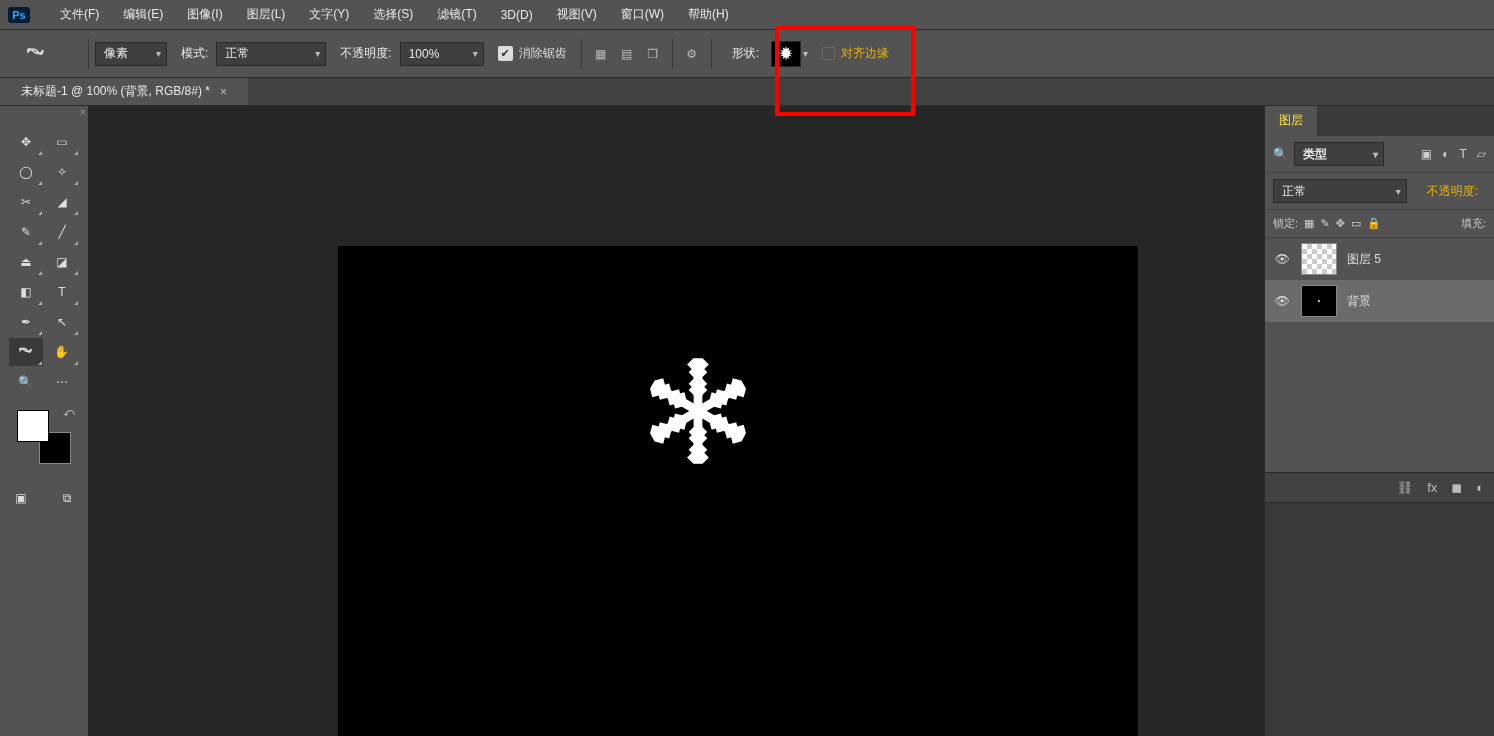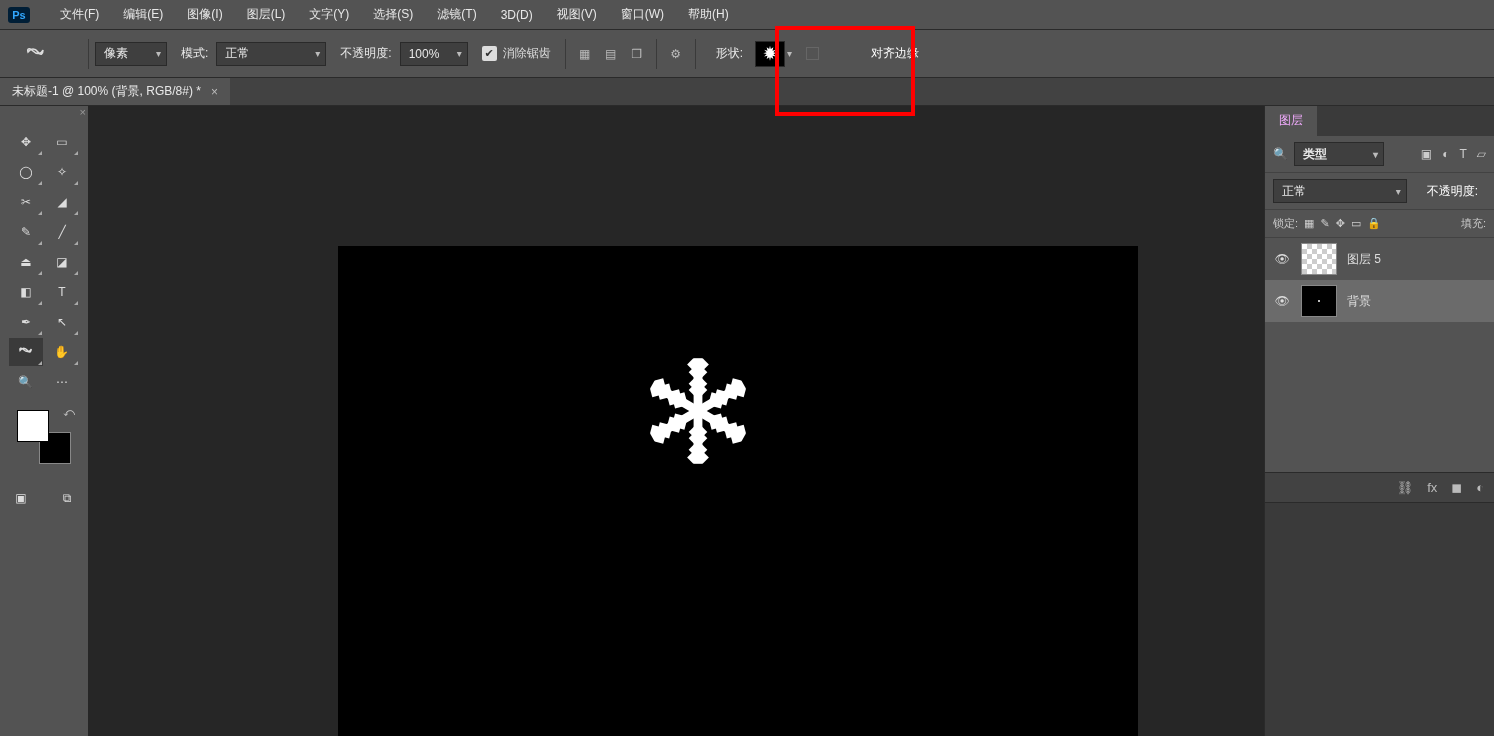--- a/index.html
+++ b/index.html
@@ -14,24 +14,24 @@
 .dropdown { background: #3f3f3f; border: 1px solid #2a2a2a; padding: 3px 20px 3px 8px; position: relative; color: #e8e8e8; height: 24px; display: flex; align-items: center; }
 .dropdown::after { content: "▾"; position: absolute; right: 5px; color: #bbb; font-size: 10px; }
 .opt-label { margin: 0 8px 0 14px; color: #e8e8e8; }
 .obar-item { display: flex; align-items: center; }
 .obar-divider { width: 1px; height: 30px; background: #3a3a3a; margin: 0 6px; }
 .icon-btn { width: 26px; height: 26px; display: flex; align-items: center; justify-content: center; color: #bbb; }
 .checkbox { width: 15px; height: 15px; background: #ddd; border-radius: 2px; display: flex; align-items: center; justify-content: center; color: #333; font-size: 11px; margin-right: 6px; }
 .shape-preview { width: 30px; height: 26px; background: #000; display: flex; align-items: center; justify-content: center; margin-left: 4px; border: 1px solid #2a2a2a; }
 .shape-preview svg { fill: #fff; }
 .red-box { position: absolute; border: 4px solid #ff0000; left: 775px; top: -4px; width: 140px; height: 90px; z-index: 100; pointer-events: none; }
-.disabled { color: #ffffff; gap: 46px; }
+.disabled { color: #eab308; }
 
 .tabbar { height: 28px; background: #424242; display: flex; align-items: stretch; border-bottom: 1px solid #2a2a2a; }
-.tab { background: #535353; padding: 0 12px; display: flex; align-items: center; color: #e8e8e8; gap: 10px; }
+.tab { background: #535353; padding: 0 21px; display: flex; align-items: center; color: #e8e8e8; gap: 10px; }
 .tab-close { color: #bbb; cursor: pointer; }
 
 .workspace { display: flex; height: calc(736px - 30px - 48px - 28px); }
 .toolbox { width: 88px; background: #535353; display: flex; flex-direction: column; align-items: center; padding-top: 4px; position: relative; }
 .toolbox-collapse { position: absolute; right: 2px; top: 0; color: #999; font-size: 11px; cursor: pointer; }
 .tool-grid { display: grid; grid-template-columns: 34px 34px; gap: 2px; margin-top: 18px; }
 .tool { width: 34px; height: 28px; display: flex; align-items: center; justify-content: center; color: #ddd; position: relative; }
 .tool.active { background: #3a3a3a; }
 .tool .corner { position: absolute; right: 1px; bottom: 1px; width: 0; height: 0; border-left: 4px solid transparent; border-bottom: 4px solid #aaa; }
 .color-swatch { position: relative; width: 54px; height: 54px; margin-top: 14px; }
@@ -39,21 +39,21 @@
 .bg { position: absolute; right: 0; bottom: 0; width: 32px; height: 32px; background: #000; border: 1px solid #888; }
 .swap-arrow { position: absolute; right: -4px; top: -4px; color: #ccc; font-size: 11px; }
 .bottom-tools { display: flex; gap: 12px; margin-top: 20px; }
 
 .canvas-area { flex: 1; background: #262626; position: relative; overflow: hidden; }
 .canvas { position: absolute; left: 250px; top: 140px; width: 800px; height: 650px; background: #000; }
 .snowflake { position: absolute; left: 305px; top: 110px; }
 
 .panels { width: 230px; background: #535353; display: flex; flex-direction: column; border-left: 1px solid #2a2a2a; }
 .panel-tabs { height: 30px; background: #3a3a3a; display: flex; }
-.panel-tab { padding: 6px 14px; background: #535353; color: #f0abfc; }
+.panel-tab { padding: 6px 14px; background: #535353; color: #fde047; }
 .panel-row { display: flex; align-items: center; padding: 6px 8px; gap: 6px; border-bottom: 1px solid #424242; }
 .filter-input { flex: 0 0 90px; font-weight: bold; }
 .panel-icons { display: flex; gap: 10px; margin-left: auto; color: #ccc; }
 .lock-row { color: #ccc; font-size: 11px; }
 .layers-list { flex: 1; background: #535353; }
 .layer-item { display: flex; align-items: center; height: 42px; padding: 0 8px; gap: 10px; }
 .layer-item.selected { background: #6b6b6b; }
 .eye { width: 18px; text-align: center; color: #ddd; }
 .layer-thumb { width: 36px; height: 32px; background: #000; border: 1px solid #888; display: flex; align-items: center; justify-content: center; }
 .layer-thumb.transparent { background-image: linear-gradient(45deg,#ccc 25%,transparent 25%,transparent 75%,#ccc 75%),linear-gradient(45deg,#ccc 25%,#fff 25%,#fff 75%,#ccc 75%); background-size: 10px 10px; background-position: 0 0, 5px 5px; }
@@ -92,21 +92,21 @@
       <span>像素</span>
     </div>
   <div class="obar-item">
     <span class="opt-label">模式:</span>
     <div class="dropdown" style="width:110px">
         <span>正常</span>
       </div>
   </div>
   <div class="obar-item">
     <span class="opt-label">不透明度:</span>
-    <div class="dropdown" style="width:68px">
+    <div class="dropdown" style="width:84px">
         <span>100%</span>
       </div>
   </div>
   <div class="obar-item" style="margin-left:14px">
     <div class="checkbox">✔</div>
     <span>消除锯齿</span>
   </div>
   <div class="obar-divider" style="margin-left:14px"></div>
   <div class="icon-btn">▦</div>
   <div class="icon-btn">▤</div>

